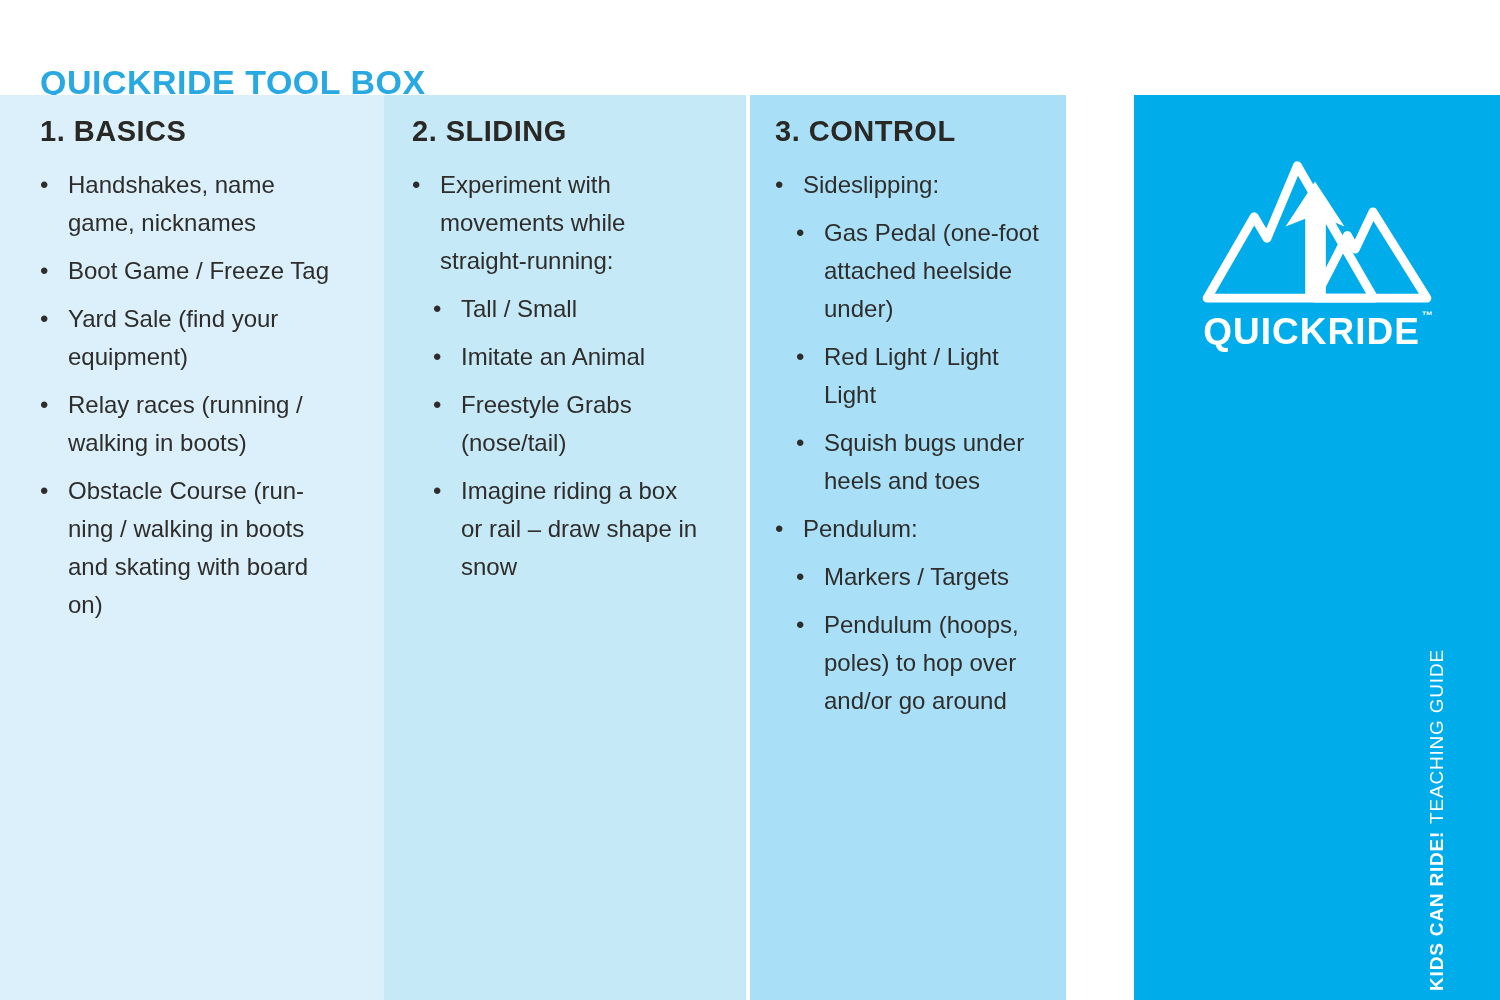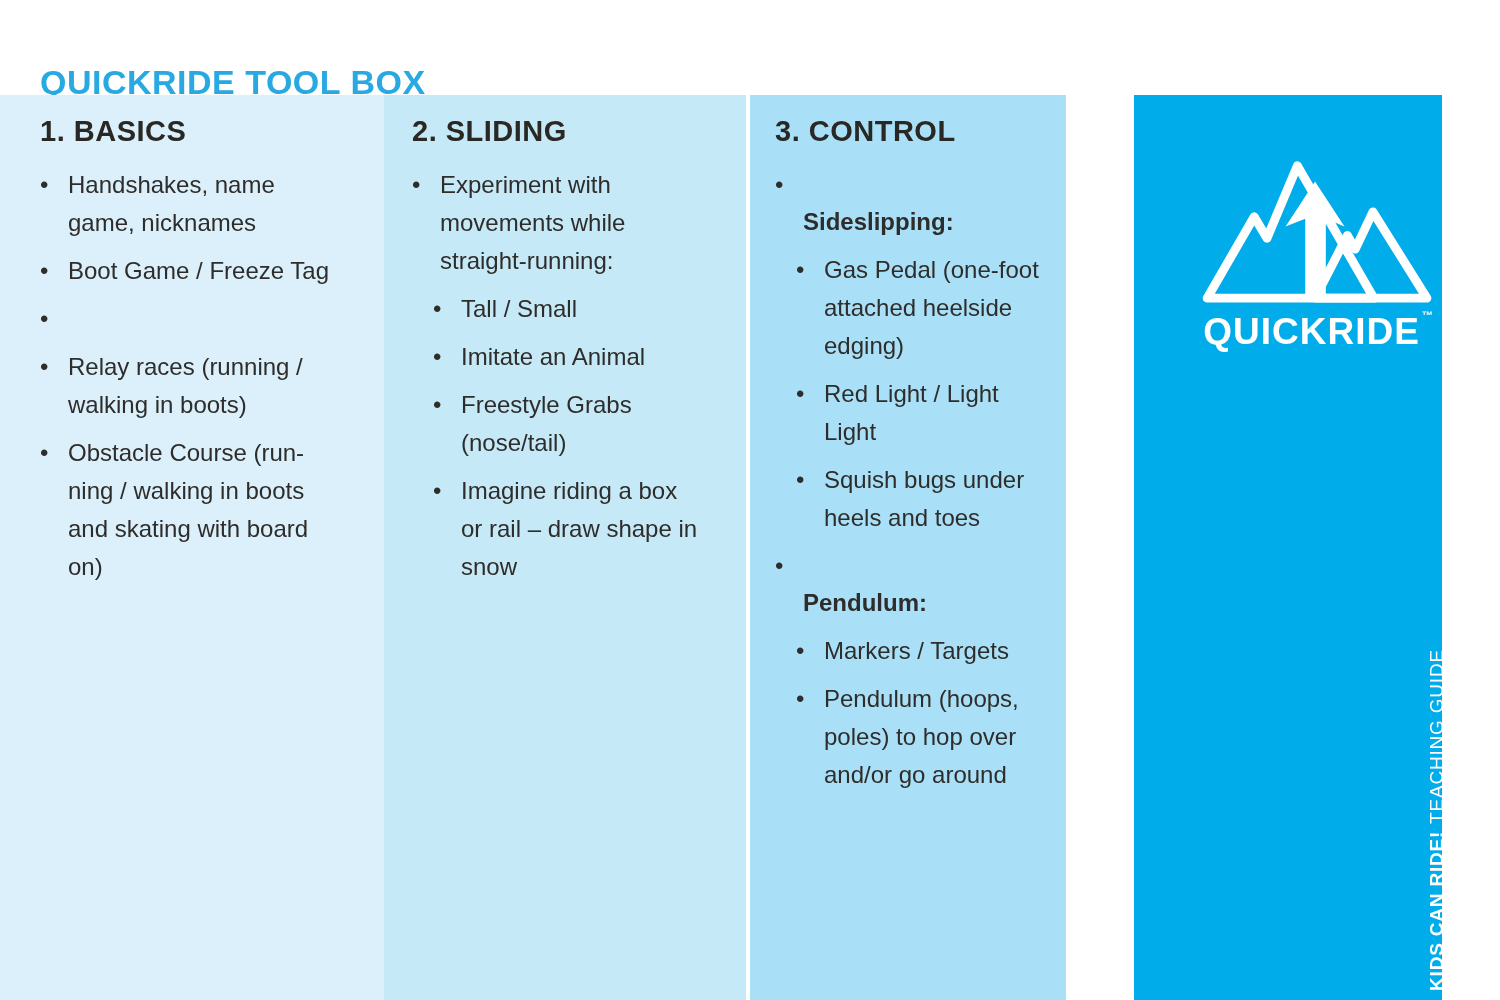--- a/index.html
+++ b/index.html
@@ -20,27 +20,27 @@
   .col2{left:384px;width:362px;background:var(--col2,#c6e9f7);padding:20px 16px 0 28px;}
   .col3{left:750px;width:316px;background:var(--col3,#a9e0f7);padding:20px 16px 0 25px;}
   .col h2{
     margin:0 0 18px 0;font-size:29px;font-weight:800;letter-spacing:0.5px;
     color:#292824;
   }
   .item{display:flex;margin:0 0 10px 0;font-size:24px;line-height:38px;}
   .bullet{flex:0 0 28px;text-align:left;font-size:24px;}
   .itext{flex:0 1 auto;}
   .lvl2{margin-left:21px;}
-  .bold{font-weight:bold;margin-top:37px;}
+  .bold{font-weight:normal;}
   .col1 .itext{max-width:266px;}
   .col2 .lvl1 .itext{max-width:242px;}
   .col2 .lvl2 .itext{max-width:240px;}
   .col3 .lvl2 .itext{max-width:228px;}
   .sidebar{
-    position:absolute;left:1134px;top:95px;width:308px;bottom:0;
+    position:absolute;left:1134px;top:95px;width:366px;bottom:0;
     background:var(--sidebar,#00ace9);
   }
   .logo{position:absolute;left:0;top:55px;width:366px;text-align:center;}
   .logo svg{display:block;margin:0 auto;}
   .wordmark{
     margin-top:4px;color:#fff;font-size:37px;font-weight:800;letter-spacing:1px;
     white-space:nowrap;position:relative;display:inline-block;
   }
   .wordmark .tm{font-size:11px;font-weight:700;vertical-align:top;position:relative;top:-2px;left:2px;letter-spacing:0;}
   .vtext{
@@ -61,20 +61,21 @@
       <div class="item lvl1">
         <span class="bullet">•</span>
         <span class="itext">Handshakes, name game, nicknames</span>
       </div>
       <div class="item lvl1">
         <span class="bullet">•</span>
         <span class="itext">Boot Game / Freeze Tag</span>
       </div>
       <div class="item lvl1">
         <span class="bullet">•</span>
+        <span class="itext">Yard Sale (find your equipment)</span>
       </div>
       <div class="item lvl1">
         <span class="bullet">•</span>
         <span class="itext">Relay races (running / walking in boots)</span>
       </div>
       <div class="item lvl1">
         <span class="bullet">•</span>
         <span class="itext">Obstacle Course (run­ning / walking in boots and skating with board on)</span>
       </div>
     </div>
@@ -108,21 +109,21 @@
 
 <section class="band col col3">
   <h2>3. CONTROL</h2>
   <div>
       <div class="item lvl1">
         <span class="bullet">•</span>
         <span class="itext bold">Sideslipping:</span>
       </div>
       <div class="item lvl2">
         <span class="bullet">•</span>
-        <span class="itext">Gas Pedal (one-foot attached heelside edging)</span>
+        <span class="itext">Gas Pedal (one-foot attached heelside under)</span>
       </div>
       <div class="item lvl2">
         <span class="bullet">•</span>
         <span class="itext">Red Light / Light Light</span>
       </div>
       <div class="item lvl2">
         <span class="bullet">•</span>
         <span class="itext">Squish bugs under heels and toes</span>
       </div>
       <div class="item lvl1">

